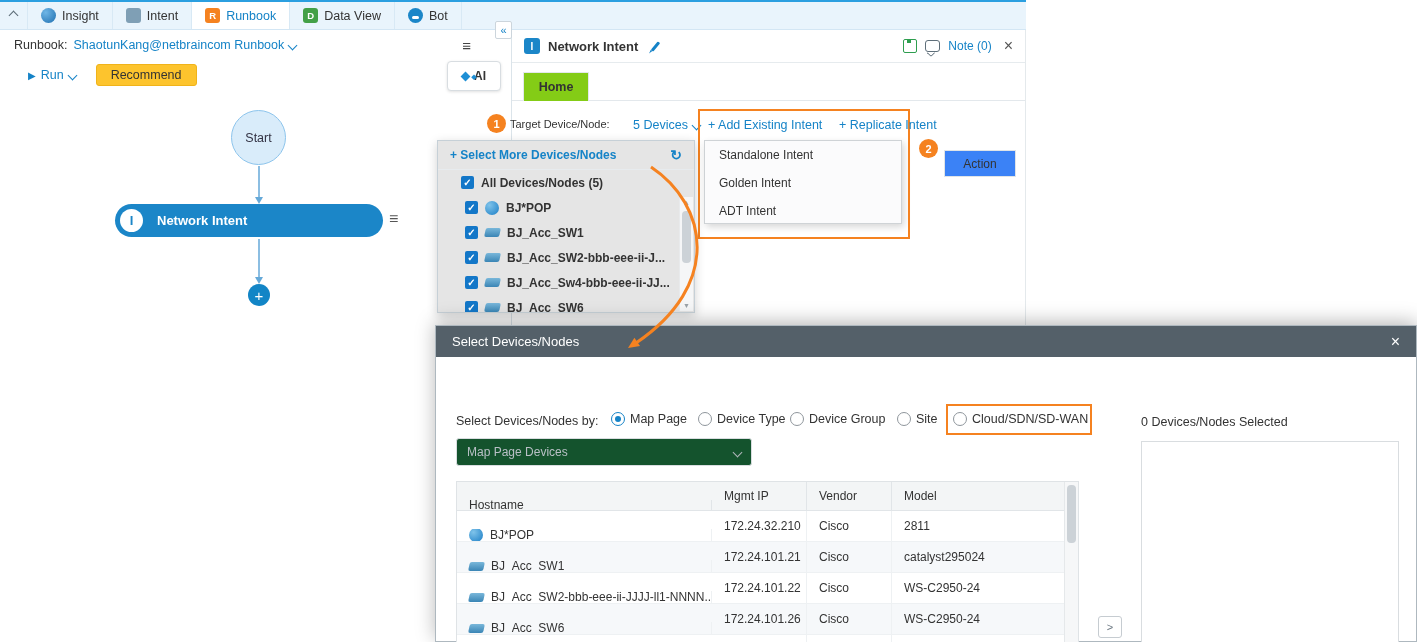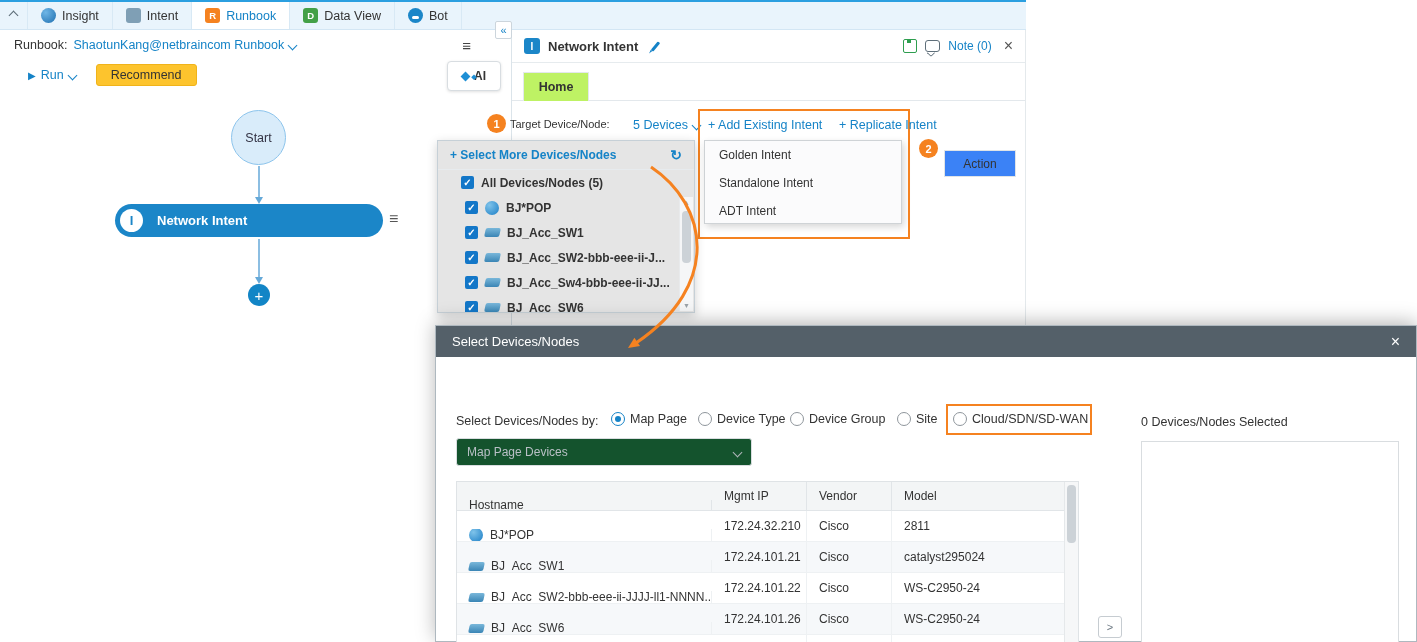--- a/index.html
+++ b/index.html
@@ -71,21 +71,21 @@
   .rp-spacer{flex:1;}
   .save-icon{width:12px;height:12px;border:1.6px solid #2e9e4f;border-radius:2px;position:relative;flex:none;}
   .save-icon::after{content:"";position:absolute;top:-1px;left:3px;width:4px;height:4px;background:#2e9e4f;}
   .comment-icon{width:13px;height:10px;border:1.5px solid #5f6f7a;border-radius:3px;position:relative;flex:none;}
   .comment-icon::after{content:"";position:absolute;left:2px;bottom:-5px;width:5px;height:5px;
                        background:transparent;border-left:1.5px solid #5f6f7a;border-bottom:1.5px solid #5f6f7a;
                        transform:rotate(-45deg);border-radius:0 0 0 2px;}
   .note-link{color:#1583c7;font-size:12px;}
   .rp-close{color:#555;font-size:16px;margin-left:4px;line-height:1;}
   .content-line{position:absolute;left:0;top:70px;width:100%;height:1px;background:#e3e8ec;}
-  .home-tab{position:absolute;left:11px;top:42px;width:66px;height:29px;background:#bef264;
+  .home-tab{position:absolute;left:11px;top:42px;width:66px;height:29px;background:#84cc16;
             border:1px solid #e3e8ec;border-bottom:none;z-index:2;display:flex;align-items:center;
             justify-content:center;font-weight:bold;font-size:12.5px;color:#333;box-sizing:border-box;}
 
   .ai-btn{position:absolute;left:447px;top:61px;width:54px;height:30px;background:#fff;
           border:1px solid #d8dde1;border-radius:4px;box-shadow:0 1px 3px rgba(0,0,0,.12);
           display:flex;align-items:center;justify-content:center;gap:5px;z-index:6;box-sizing:border-box;
           font-size:12px;font-weight:bold;color:#333;}
   .spark{width:7px;height:7px;background:#1e8fd5;transform:rotate(45deg);position:relative;flex:none;}
   .spark::after{content:"";position:absolute;left:8px;top:-4px;width:4px;height:4px;background:#1e8fd5;}
 
@@ -266,22 +266,22 @@
   <div class="num-badge badge1">1</div>
   <div class="target-label">Target Device/Node:</div>
   <div class="target-value">
     <span>5 Devices</span>
     <span class="chev"></span>
   </div>
   <div class="add-link">+ Add Existing Intent</div>
   <div class="repl-link">+ Replicate Intent</div>
   <div class="orange-rect1"></div>
   <div class="intent-menu">
+    <div class="menu-item">Standalone Intent</div>
     <div class="menu-item">Golden Intent</div>
-    <div class="menu-item">Standalone Intent</div>
     <div class="menu-item">ADT Intent</div>
   </div>
   <div class="num-badge badge2">2</div>
   <div class="action-cell">Action</div>
 
   <div class="sm-box">
     <div class="sm-head">
       <span>+ Select More Devices/Nodes</span>
       <span class="sm-refresh">↻</span>
     </div>

